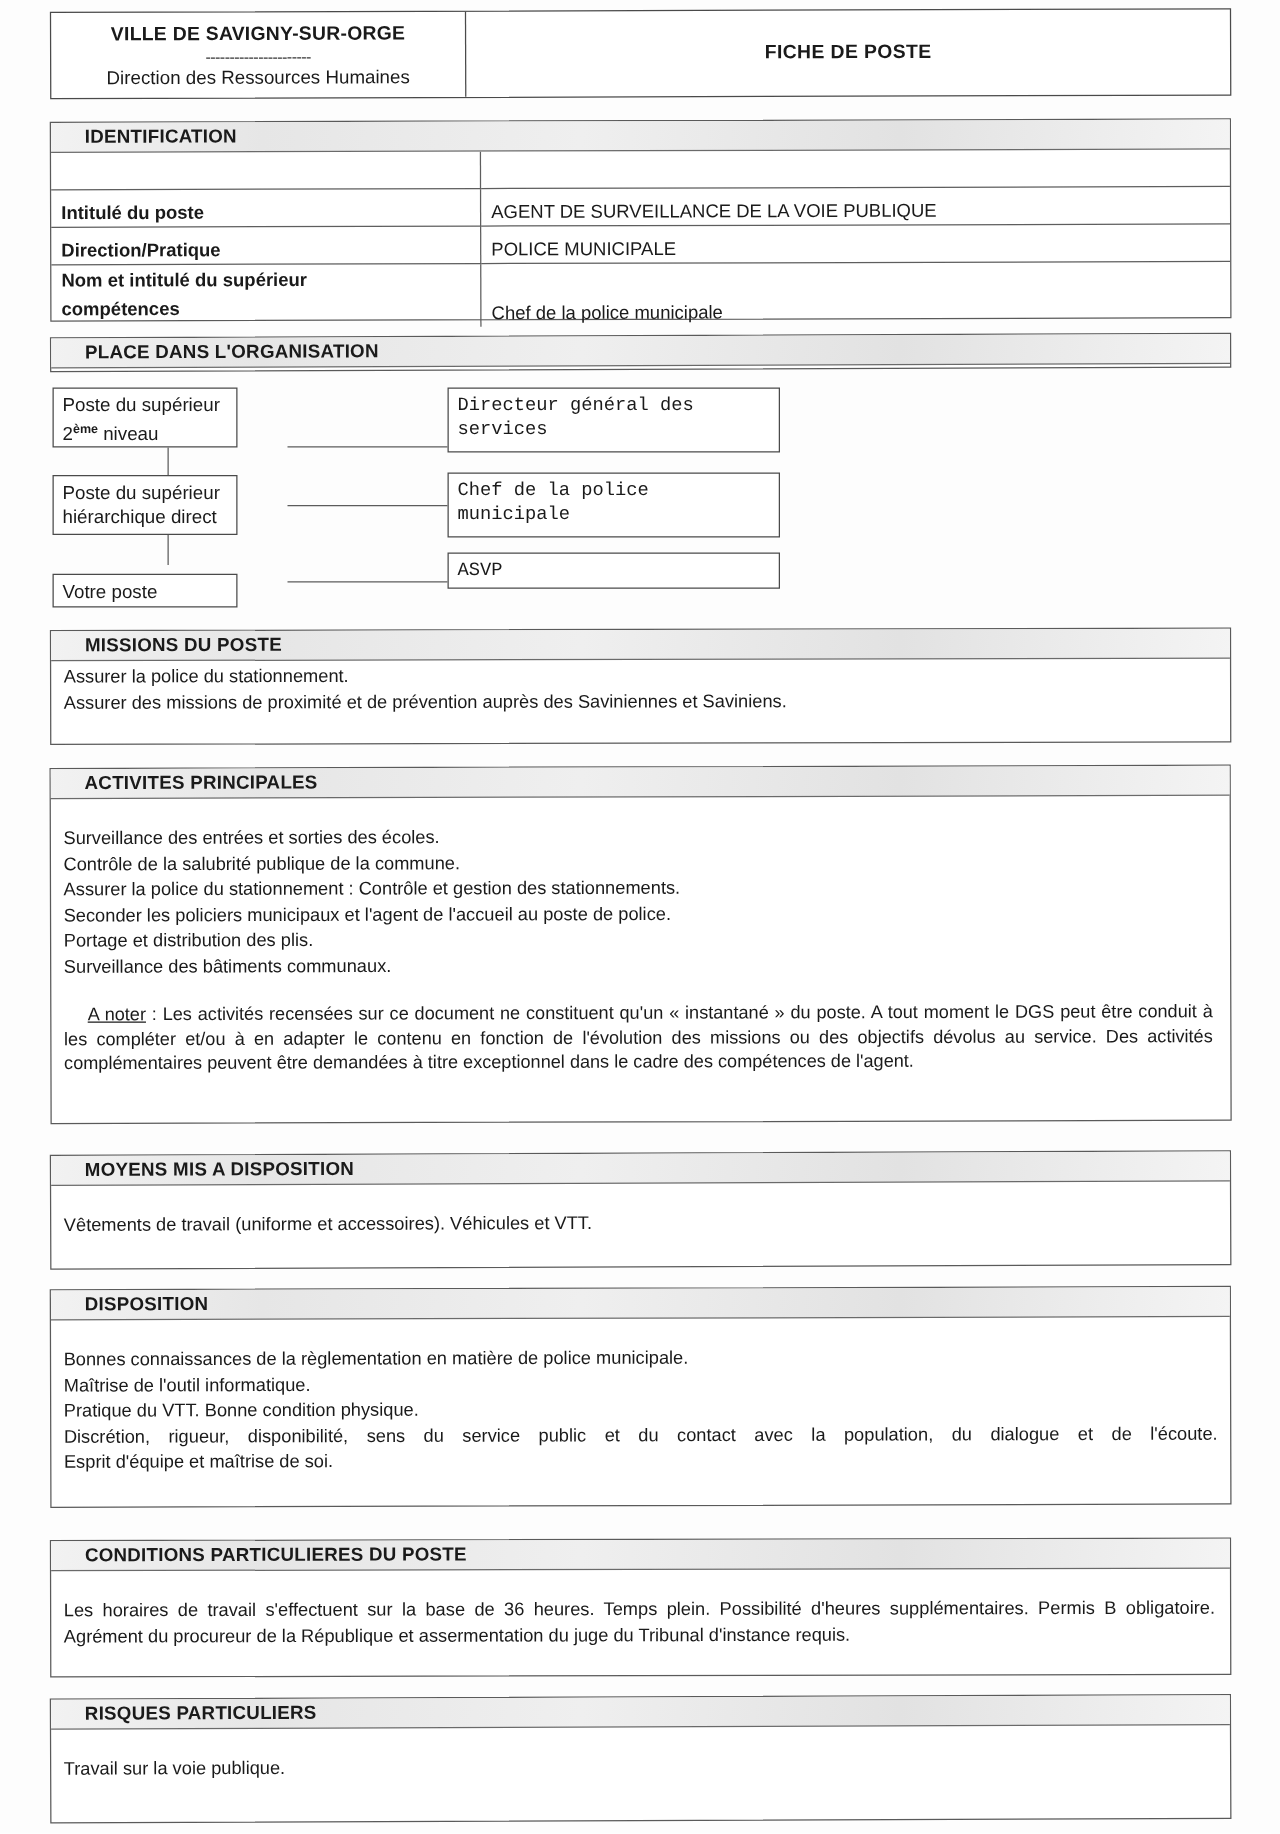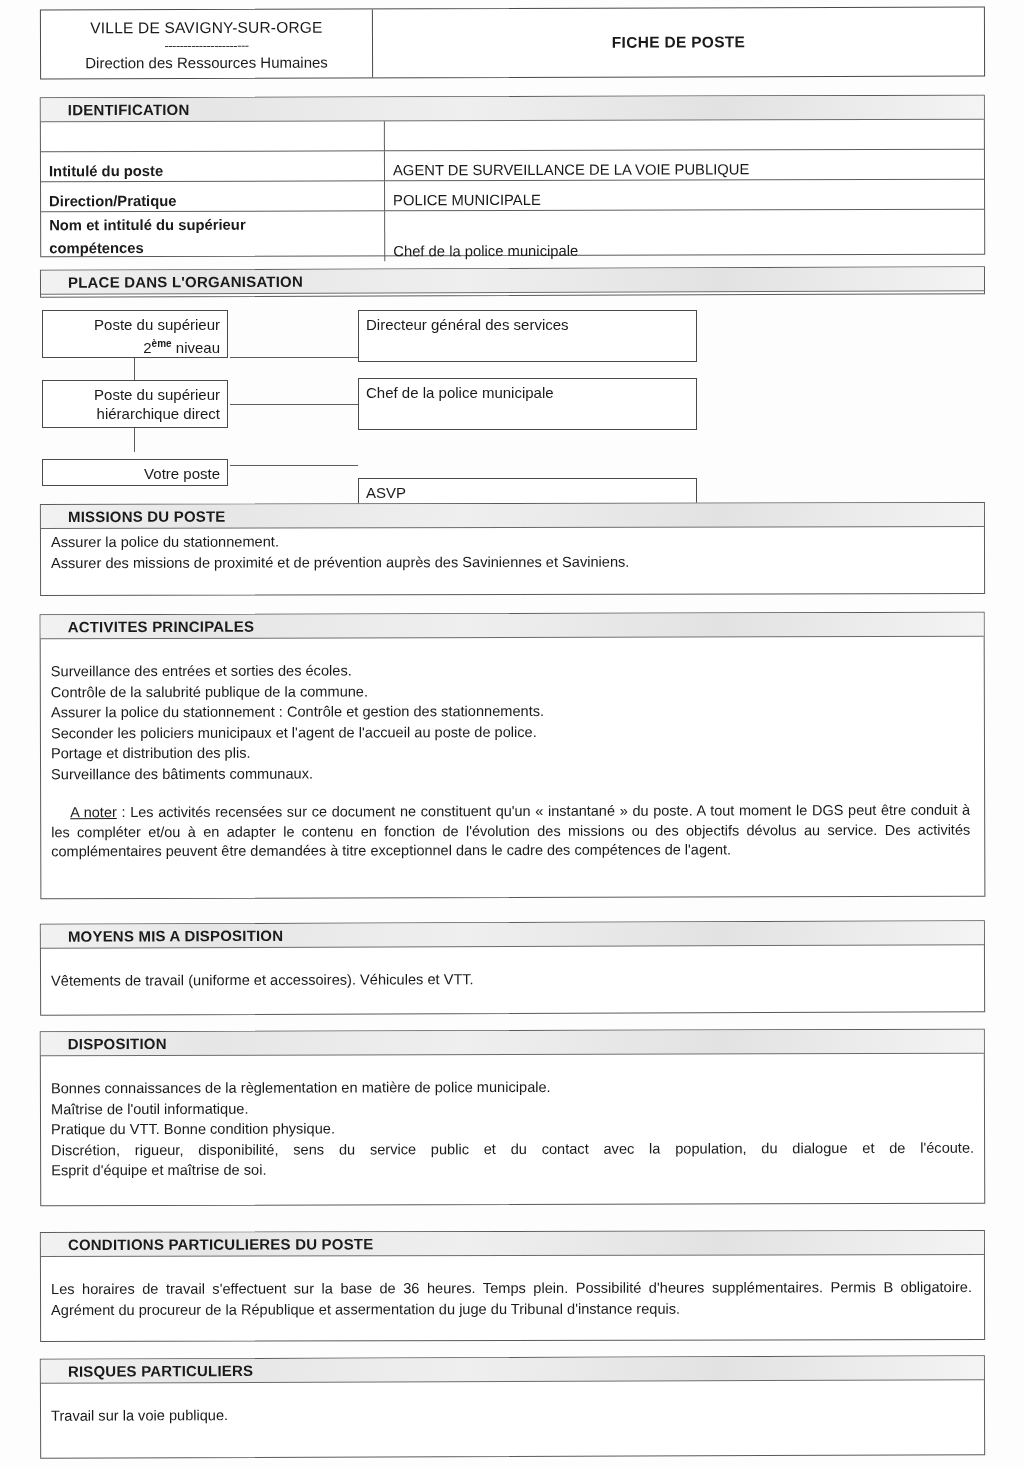--- a/index.html
+++ b/index.html
@@ -42,21 +42,21 @@
     width: 332px;
     border-right: 1.6px solid #4a4a4a;
     box-sizing: border-box;
     display: flex;
     flex-direction: column;
     align-items: center;
     justify-content: center;
     padding-top: 2px;
   }
   #header-city {
-    font-weight: normal;
+    font-weight: bold;
     font-size: 15.5px;
     letter-spacing: .2px;
   }
   #header-dashes {
     font-size: 13px;
     line-height: 14px;
     letter-spacing: -0.5px;
     margin: 2px 0 1px;
     color: #333;
   }
@@ -147,28 +147,28 @@
   }
   .org-box {
     position: absolute;
     border: 1.5px solid #4a4a4a;
     background: #fff;
     box-sizing: border-box;
     font-size: 15px;
     line-height: 19px;
     padding: 4px 7px 0 7px;
   }
-  .org-left { left: 42px; width: 186px; text-align: right; }
-  .org-right { left: 358px; width: 339px; }
+  .org-left { left: 42px; width: 148px; }
+  .org-right { left: 358px; width: 266px; font-family: Liberation Mono, monospace; }
   #org-l1 { top: 10px;  height: 48px; }
   #org-l2 { top: 80px;  height: 48px; }
   #org-l3 { top: 159px; height: 27px; }
   #org-r1 { top: 10px;  height: 52px; }
   #org-r2 { top: 78px;  height: 52px; }
-  #org-r3 { top: 142px; height: 29px; margin-top: 36px; }
+  #org-r3 { top: 142px; height: 29px; }
   .org-conn-h {
     position: absolute;
     height: 0;
     border-top: 1.4px solid #5c5c5c;
   }
   .org-conn-v {
     position: absolute;
     width: 0;
     border-left: 1.4px solid #5c5c5c;
   }

